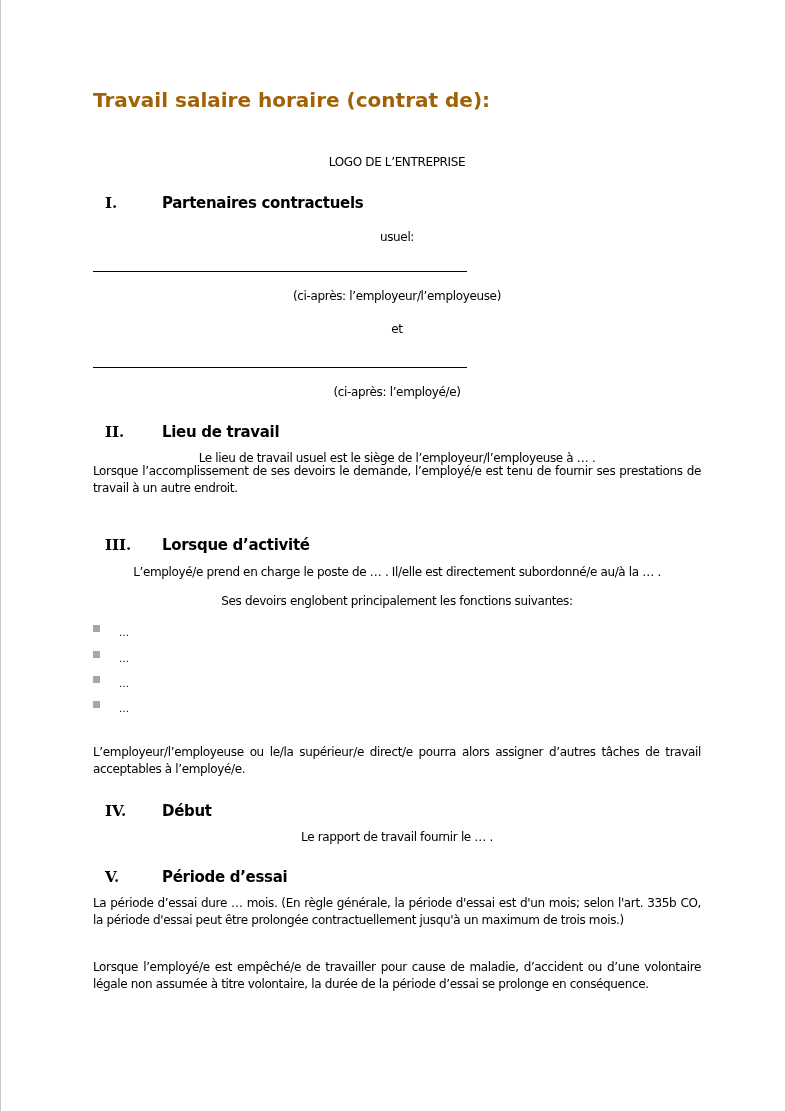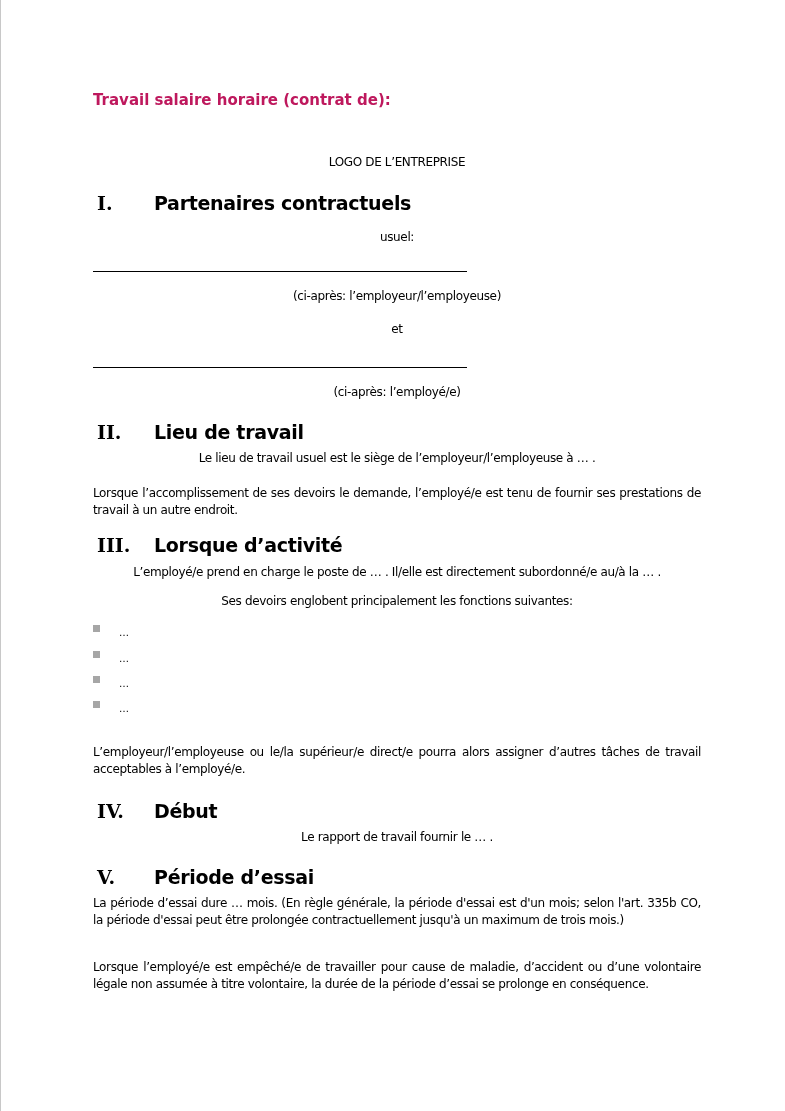--- a/index.html
+++ b/index.html
@@ -1,25 +1,25 @@
 <!DOCTYPE html>
 <html><head>
   <meta charset="utf-8">
   <style>
     html, body { margin: 0; padding: 0; background: #ffffff; }
     body { width: 785px; height: 1111px; position: relative; overflow: hidden;
       font-family: "DejaVu Sans", sans-serif; color: #000; }
     .page-edge { position: absolute; left: 0; top: 0; width: 1px; height: 1111px; background: #c8c8c8; }
     .page { position: absolute; left: 93px; top: 0; width: 608px; }
     .title { position: absolute; top: 88px; left: 0; font-family: "DejaVu Sans", sans-serif;
-      font-weight: bold; font-size: 15px; line-height: 24px; color: #be185d; margin: 0; letter-spacing: 0; }
+      font-weight: bold; font-size: 20px; line-height: 24px; color: #a16207; margin: 0; letter-spacing: 0; }
     .p { position: absolute; left: 0; width: 608px; font-size: 12px; line-height: 17px; margin: 0;
       font-family: "DejaVu Sans", sans-serif; letter-spacing: -0.35px; text-align: center; }
     .j { text-align: justify; text-align-last: left; }
-    .h { position: absolute; left: 4px; font-family: "DejaVu Serif", serif; font-weight: bold; font-size: 19px; line-height: 18px; margin: 0; }
+    .h { position: absolute; left: 12px; font-family: "DejaVu Serif", serif; font-weight: bold; font-size: 15px; line-height: 18px; margin: 0; }
     .h .num { display: inline-block; width: 57px; }
     .h .ttl { font-family: "DejaVu Sans", sans-serif; letter-spacing: -0.3px; }
     .line { position: absolute; left: 0; width: 374px; height: 1px; background: #000; }
     .bullet { position: absolute; left: 0; width: 7px; height: 7px; background: #a6a6a6; }
     .btext { position: absolute; left: 26px; font-size: 10px; line-height: 10px; }
   </style>
 </head>
 <body>
 
 <div class="page-edge"></div>
@@ -38,21 +38,21 @@
   <div class="line" style="top:271px"></div>
   <p class="p" style="top:288px">(ci-après: l’employeur/l’employeuse)</p>
   <p class="p" style="top:321px">et</p>
   <div class="line" style="top:367px"></div>
   <p class="p" style="top:384px">(ci-après: l’employé/e)</p>
 
   <h2 class="h" style="top:423px">
     <span class="num">II.</span><span class="ttl">Lieu de travail</span>
   </h2>
   <p class="p" style="top:450px">Le lieu de travail usuel est le siège de l’employeur/l’employeuse à … .</p>
-  <p class="p j" style="top:485px">Lorsque l’accomplissement de ses devoirs le demande, l’employé/e est tenu de fournir ses prestations de travail à un autre endroit.</p>
+  <p class="p j" style="top:463px">Lorsque l’accomplissement de ses devoirs le demande, l’employé/e est tenu de fournir ses prestations de travail à un autre endroit.</p>
 
   <h2 class="h" style="top:536px">
     <span class="num">III.</span><span class="ttl">Lorsque d’activité</span>
   </h2>
   <p class="p" style="top:564px">L’employé/e prend en charge le poste de … . Il/elle est directement subordonné/e au/à la … .</p>
   <p class="p" style="top:593px">Ses devoirs englobent principalement les fonctions suivantes:</p>
 
   <div class="bullet" style="top:625px"></div>
   <span class="btext" style="top:628px">…</span>
   <div class="bullet" style="top:651px"></div>

